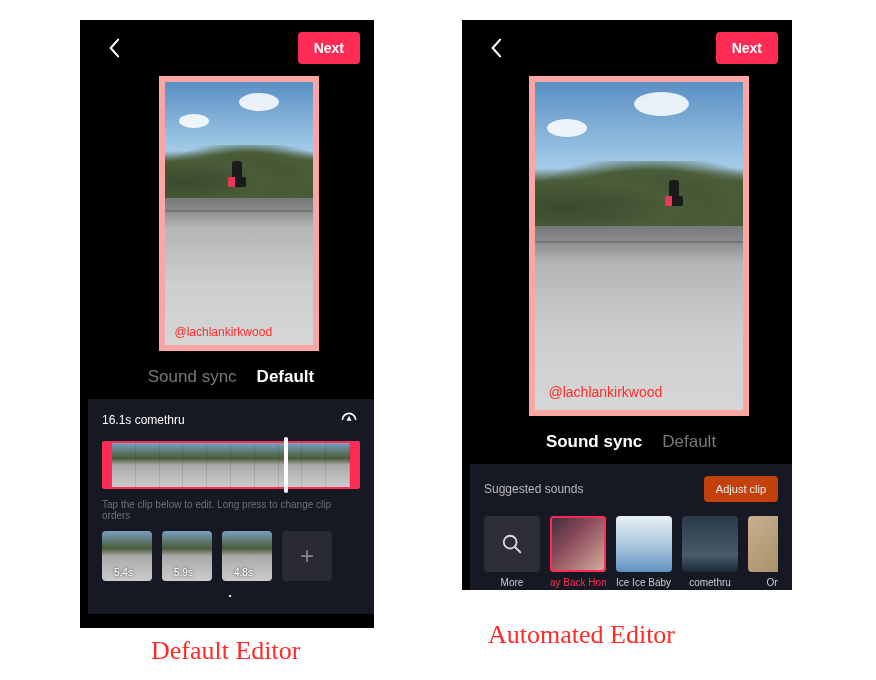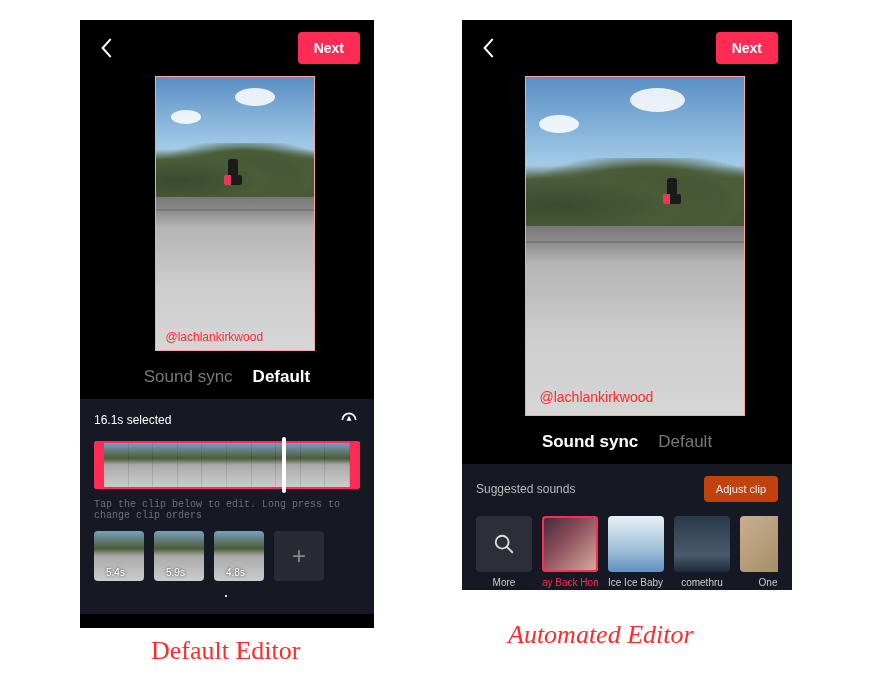--- a/index.html
+++ b/index.html
@@ -2,33 +2,34 @@
 <html><head>
   <meta charset="utf-8">
   <style>
     * { margin: 0; padding: 0; box-sizing: border-box; }
     body { width: 876px; height: 680px; background: #fff; font-family: -apple-system, BlinkMacSystemFont, sans-serif; position: relative; }
     
     .phone {
       position: absolute;
       background: #000;
       overflow: hidden;
+      padding-left: 8px;
     }
     .phone-left { left: 80px; top: 20px; width: 294px; height: 608px; }
     .phone-right { left: 462px; top: 20px; width: 330px; height: 570px; }
     
     .topbar { display: flex; justify-content: space-between; align-items: center; padding: 10px 14px; height: 56px; }
     .back-chevron { width: 24px; height: 24px; display: flex; align-items: center; justify-content: center; cursor: pointer; }
     .back-chevron svg { width: 14px; height: 20px; }
     .next-btn { background: #fe2c55; color: #fff; border: none; padding: 8px 16px; font-size: 14px; font-weight: 600; border-radius: 4px; cursor: pointer; }
     
     .preview-wrap { display: flex; justify-content: center; padding: 0 0 10px; }
     .preview {
       position: relative;
-      border: 1px solid #fca5a5;
+      border: 6px solid #fca5a5;
       overflow: hidden;
       margin-left: 15px;
     }
     .preview-left { width: 160px; height: 275px; }
     .preview-right { width: 220px; height: 340px; }
     
     
     .sky { position: absolute; top: 0; left: 0; right: 0; height: 40%; background: linear-gradient(180deg, #5a8fc4 0%, #9ec7e6 60%, #c4dcee 100%); }
     .cloud { position: absolute; background: #fff; opacity: 0.85; border-radius: 50%; }
     .trees { position: absolute; top: 24%; left: -10%; right: -10%; height: 28%; background: radial-gradient(ellipse at 20% 50%, #3a4a2f 0%, #4a5c38 40%, transparent 60%), radial-gradient(ellipse at 55% 45%, #3a4a2f 0%, #4a5c38 45%, transparent 65%), radial-gradient(ellipse at 85% 50%, #3a4a2f 0%, #4a5c38 40%, transparent 60%); }
@@ -50,21 +51,21 @@
     .selrow { display: flex; justify-content: space-between; align-items: center; color: #fff; font-size: 12px; margin-bottom: 10px; }
     .speed-icon { width: 22px; height: 22px; display: flex; align-items: center; justify-content: center; cursor: pointer; }
     
     .trimmer { position: relative; height: 48px; background: #fe2c55; border-radius: 3px; padding: 2px 10px; display: flex; margin-bottom: 10px; }
     .trimmer::before, .trimmer::after { content: ""; position: absolute; top: 0; bottom: 0; width: 10px; background: #fe2c55; }
     .trimmer::before { left: 0; border-radius: 3px 0 0 3px; }
     .trimmer::after { right: 0; border-radius: 0 3px 3px 0; }
     .tframe { flex: 1; background: linear-gradient(180deg, #7aa0c0 0%, #4a5c38 35%, #aaa 50%, #ccc 100%); border-right: 1px solid rgba(0,0,0,0.1); }
     .playhead { position: absolute; top: -4px; bottom: -4px; width: 4px; background: #fff; border-radius: 2px; right: 28%; z-index: 2; }
     
-    .hint { color: #6f6f7a; font-size: 10px; margin: 4px 0 10px; font-family: Liberation Mono, monospace; }
+    .hint { color: #6f6f7a; font-size: 10px; margin: 4px 0 10px; }
     
     .clips { display: flex; gap: 10px; }
     .clip { position: relative; width: 50px; height: 50px; border-radius: 4px; overflow: hidden; cursor: pointer; background: linear-gradient(180deg, #7aa0c0 0%, #4a5c38 35%, #aaa 50%, #ccc 100%); }
     .clip-dur { position: absolute; bottom: 3px; left: 12px; color: #fff; font-size: 10px; text-shadow: 0 0 3px rgba(0,0,0,0.8); }
     .clip-add { background: #2a2a35; display: flex; align-items: center; justify-content: center; color: #888; font-size: 24px; }
     .dots { text-align: center; color: #fff; font-size: 18px; letter-spacing: 2px; padding-top: 4px; }
     
     
     .sounds-area { background: #161823; padding: 12px 14px; }
     .srow { display: flex; justify-content: space-between; align-items: center; margin-bottom: 14px; }
@@ -73,21 +74,21 @@
     
     .sound-scroll { display: flex; gap: 10px; overflow: hidden; }
     .sound-item { display: flex; flex-direction: column; align-items: center; gap: 5px; flex-shrink: 0; }
     .sound-cover { width: 56px; height: 56px; border-radius: 4px; position: relative; cursor: pointer; }
     .sound-more { background: #2e2e38; display: flex; align-items: center; justify-content: center; }
     .sound-sel { outline: 2px solid #fe2c55; outline-offset: -2px; }
     .sound-label { color: #ccc; font-size: 10px; white-space: nowrap; max-width: 56px; overflow: hidden; }
     
     .caption { position: absolute; font-family: 'Times New Roman', serif; font-size: 26px; color: #ff2a2a; }
     .caption-left { left: 151px; top: 636px; }
-    .caption-right { left: 508px; top: 620px; font-style: italic; }
+    .caption-right { left: 488px; top: 620px; }
   </style>
 </head>
 <body>
 
 <div class="phone phone-left">
   <div class="topbar">
     <div class="back-chevron">
       <svg viewBox="0 0 14 24">
           <path d="M12 2 L3 12 L12 22" stroke="#fff" stroke-width="2.5" fill="none" stroke-linecap="round"></path>
         </svg>
@@ -111,21 +112,21 @@
     </div>
   </div>
 
   <div class="tabs">
     <span class="tab">Sound sync</span>
     <span class="tab active">Default</span>
   </div>
 
   <div class="editor-area">
     <div class="selrow">
-      <span>16.1s selected</span>
+      <span>16.1s comethru</span>
       <div class="speed-icon">
         <svg viewBox="0 0 24 24" width="20" height="20">
             <path d="M12 3a9 9 0 0 0-9 9h2a7 7 0 1 1 14 0h2a9 9 0 0 0-9-9zm0 4l-3 6h6l-3-6z" fill="#fff"></path>
           </svg>
       </div>
     </div>
 
     <div class="trimmer">
       <div class="tframe"></div>
         <div class="tframe"></div>

